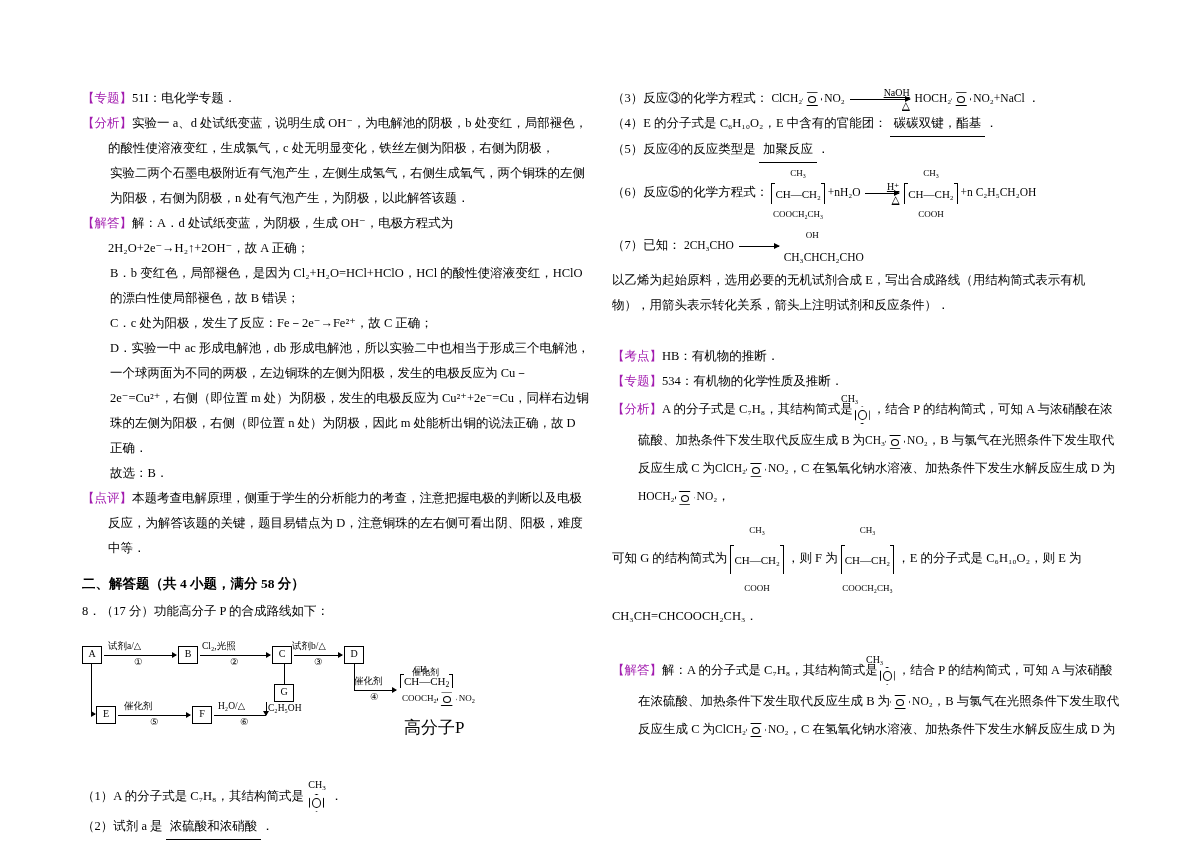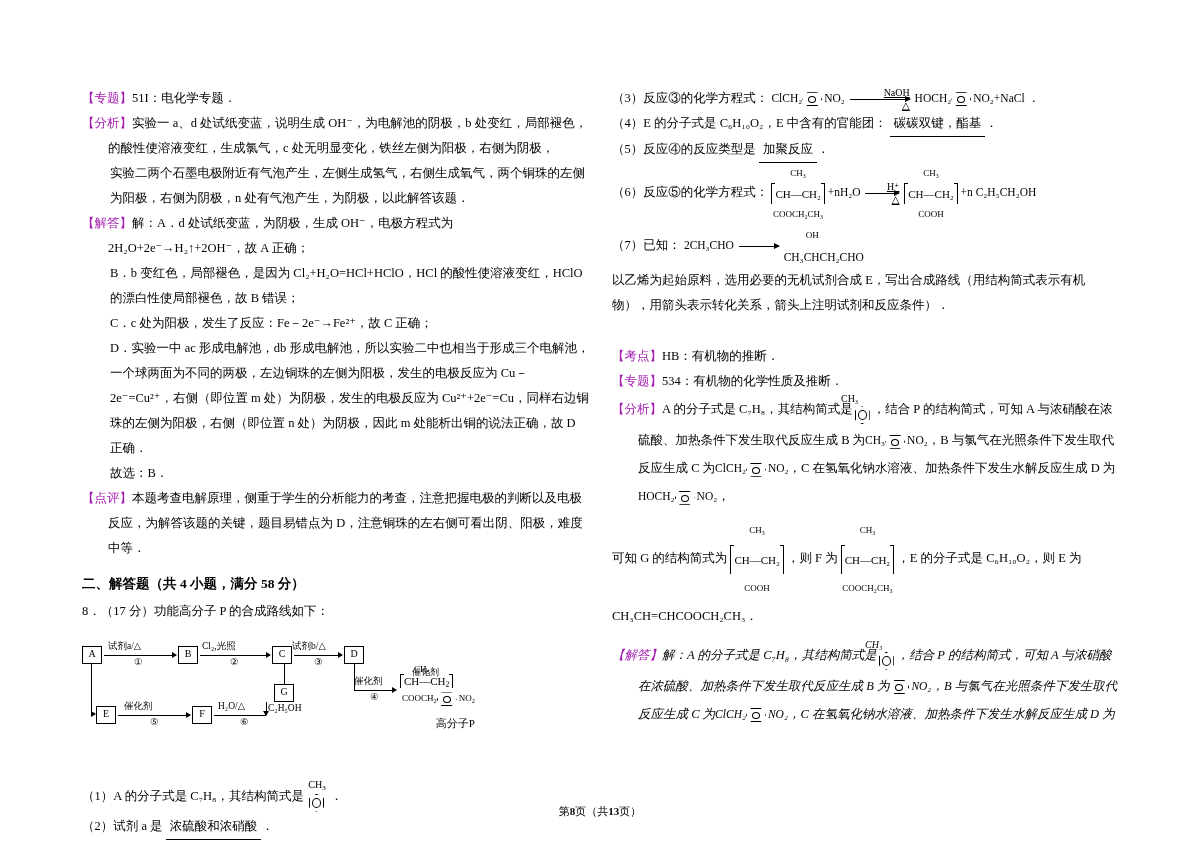--- a/index.html
+++ b/index.html
@@ -312,21 +312,21 @@
         <div class="tiny" style="margin-left:12px;" style2="">催化剂</div>
       </div>
       <div style="position:absolute; left:318px; top:36px;" class="tiny">
         <div style="margin-left:14px;">CH<sub>3</sub></div>
         <div class="nowrap">
           <span class="poly">CH—CH<sub>2</sub></span>
         </div>
         <div style="margin-left:2px;">
           COOCH<sub>2</sub><span class="ring flat"><span class="hex"></span><span class="inner"></span></span>NO<sub>2</sub>
         </div>
-        <div style="margin-top:6px; margin-left:4px; font-size:11px;text-align:right;">高分子P</div>
+        <div style="margin-top:6px; margin-left:4px; font-size:17px;">高分子P</div>
       </div>
     </div>
 
     <div class="line" style="margin-top:22px;">
       <span>（1）A 的分子式是 C₇H₈，其结构简式是</span>
       <span class="ringgrp">
         <span class="top">CH<sub>3</sub></span>
         <span class="ring"><span class="hex"></span><span class="inner"></span></span>
       </span>
       <span>．</span>
@@ -427,23 +427,20 @@
       </span>
       <span>，则 F 为</span>
       <span class="chem" style="display:inline-block; text-align:center; vertical-align:middle;">
         <span class="tiny" style="display:block;">CH₃</span>
         <span class="poly">CH—CH₂</span>
         <span class="tiny" style="display:block;">COOCH₂CH₃</span>
       </span>
       <span>，E 的分子式是 C₆H₁₀O₂，则 E 为 CH₃CH=CHCOOCH₂CH₃．</span>
     </div>
 
-    <div class="line hang" style="line-height:28px; margin-top:10px;font-style:italic;">
+    <div class="line hang" style="line-height:28px; margin-top:25px;">
       <span class="tag">【解答】</span><span>解：A 的分子式是 C₇H₈，其结构简式是</span><span class="ringgrp"><span class="top">CH₃</span><span class="ring"><span class="hex"></span><span class="inner"></span></span></span><span>，结合 P 的结构简式，可知 A 与浓硝酸在浓硫酸、加热条件下发生取代反应生成 B 为</span><span class="chem nowrap"><span class="ring flat"><span class="hex"></span><span class="inner"></span></span><span>NO₂</span></span><span>，B 与氯气在光照条件下发生取代反应生成 C 为</span><span class="chem nowrap"><span>ClCH₂</span><span class="ring flat"><span class="hex"></span><span class="inner"></span></span><span>NO₂</span></span><span>，C 在氢氧化钠水溶液、加热条件下发生水解反应生成 D 为</span>
     </div>
 
   </div>
 
-  <div class="footer">
-    <span>第</span><b>8</b><span>页（共</span><b>13</b><span>页）</span>
-  </div>
 
 </div>
 
 </body></html>

